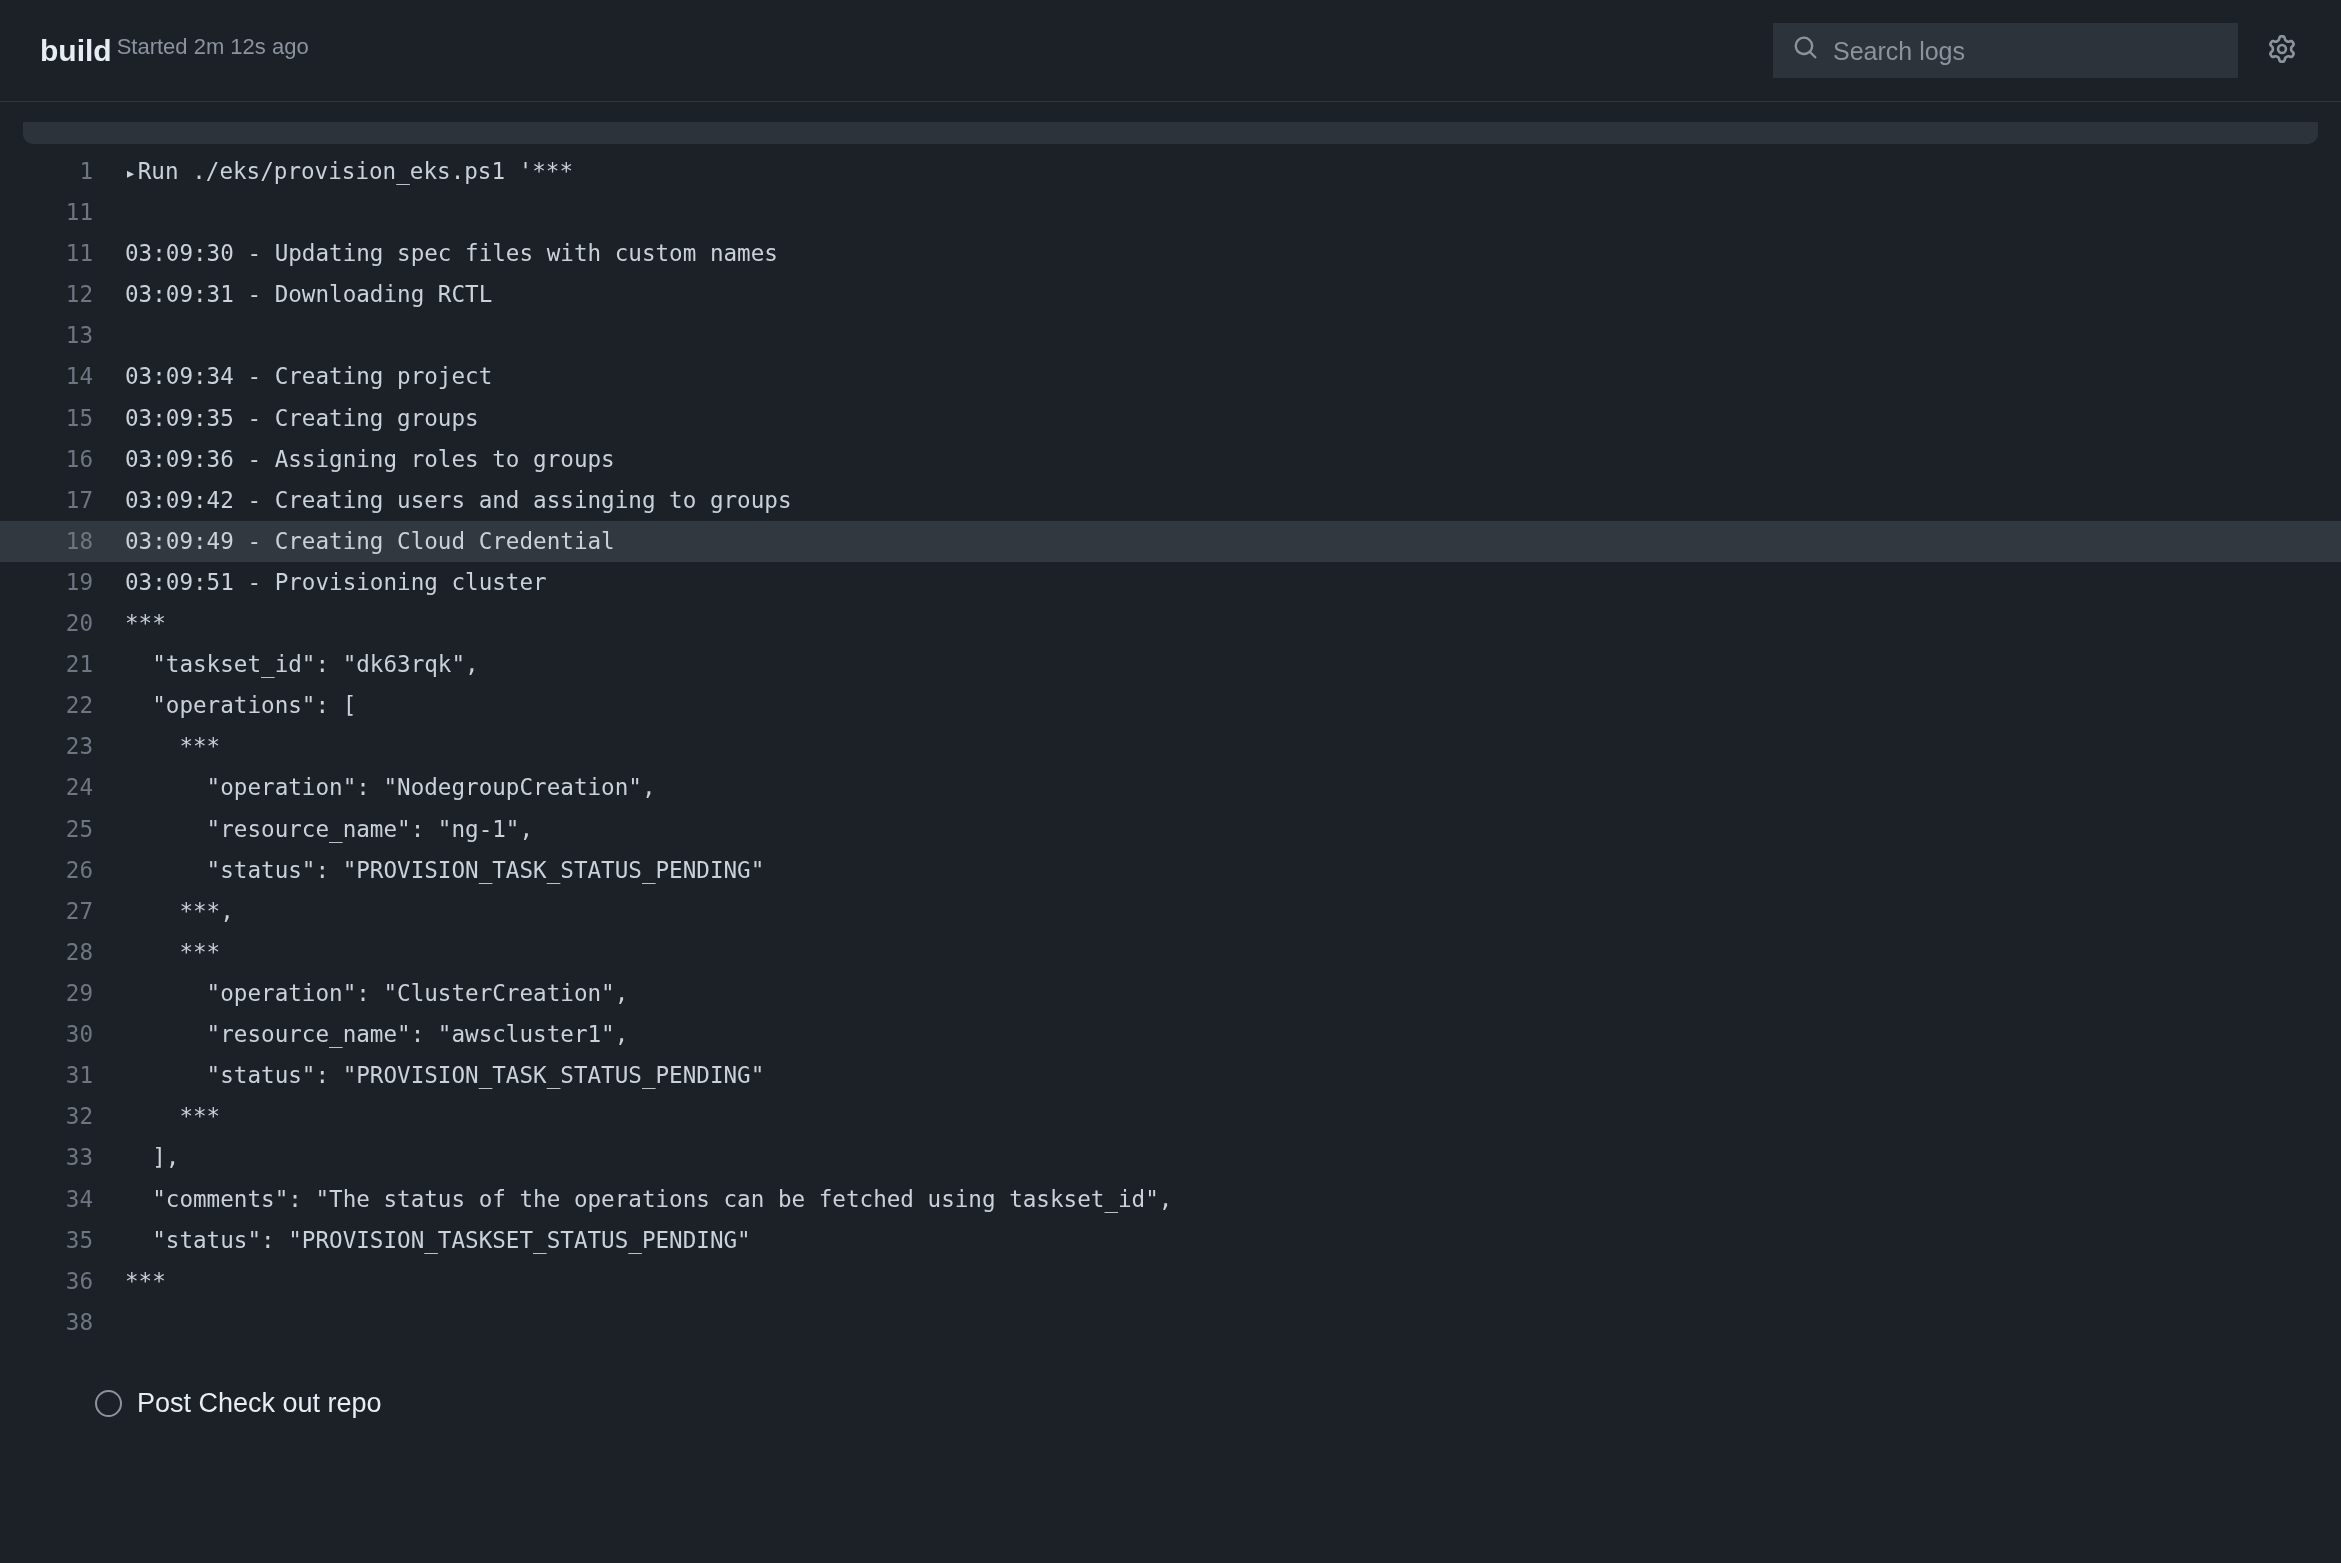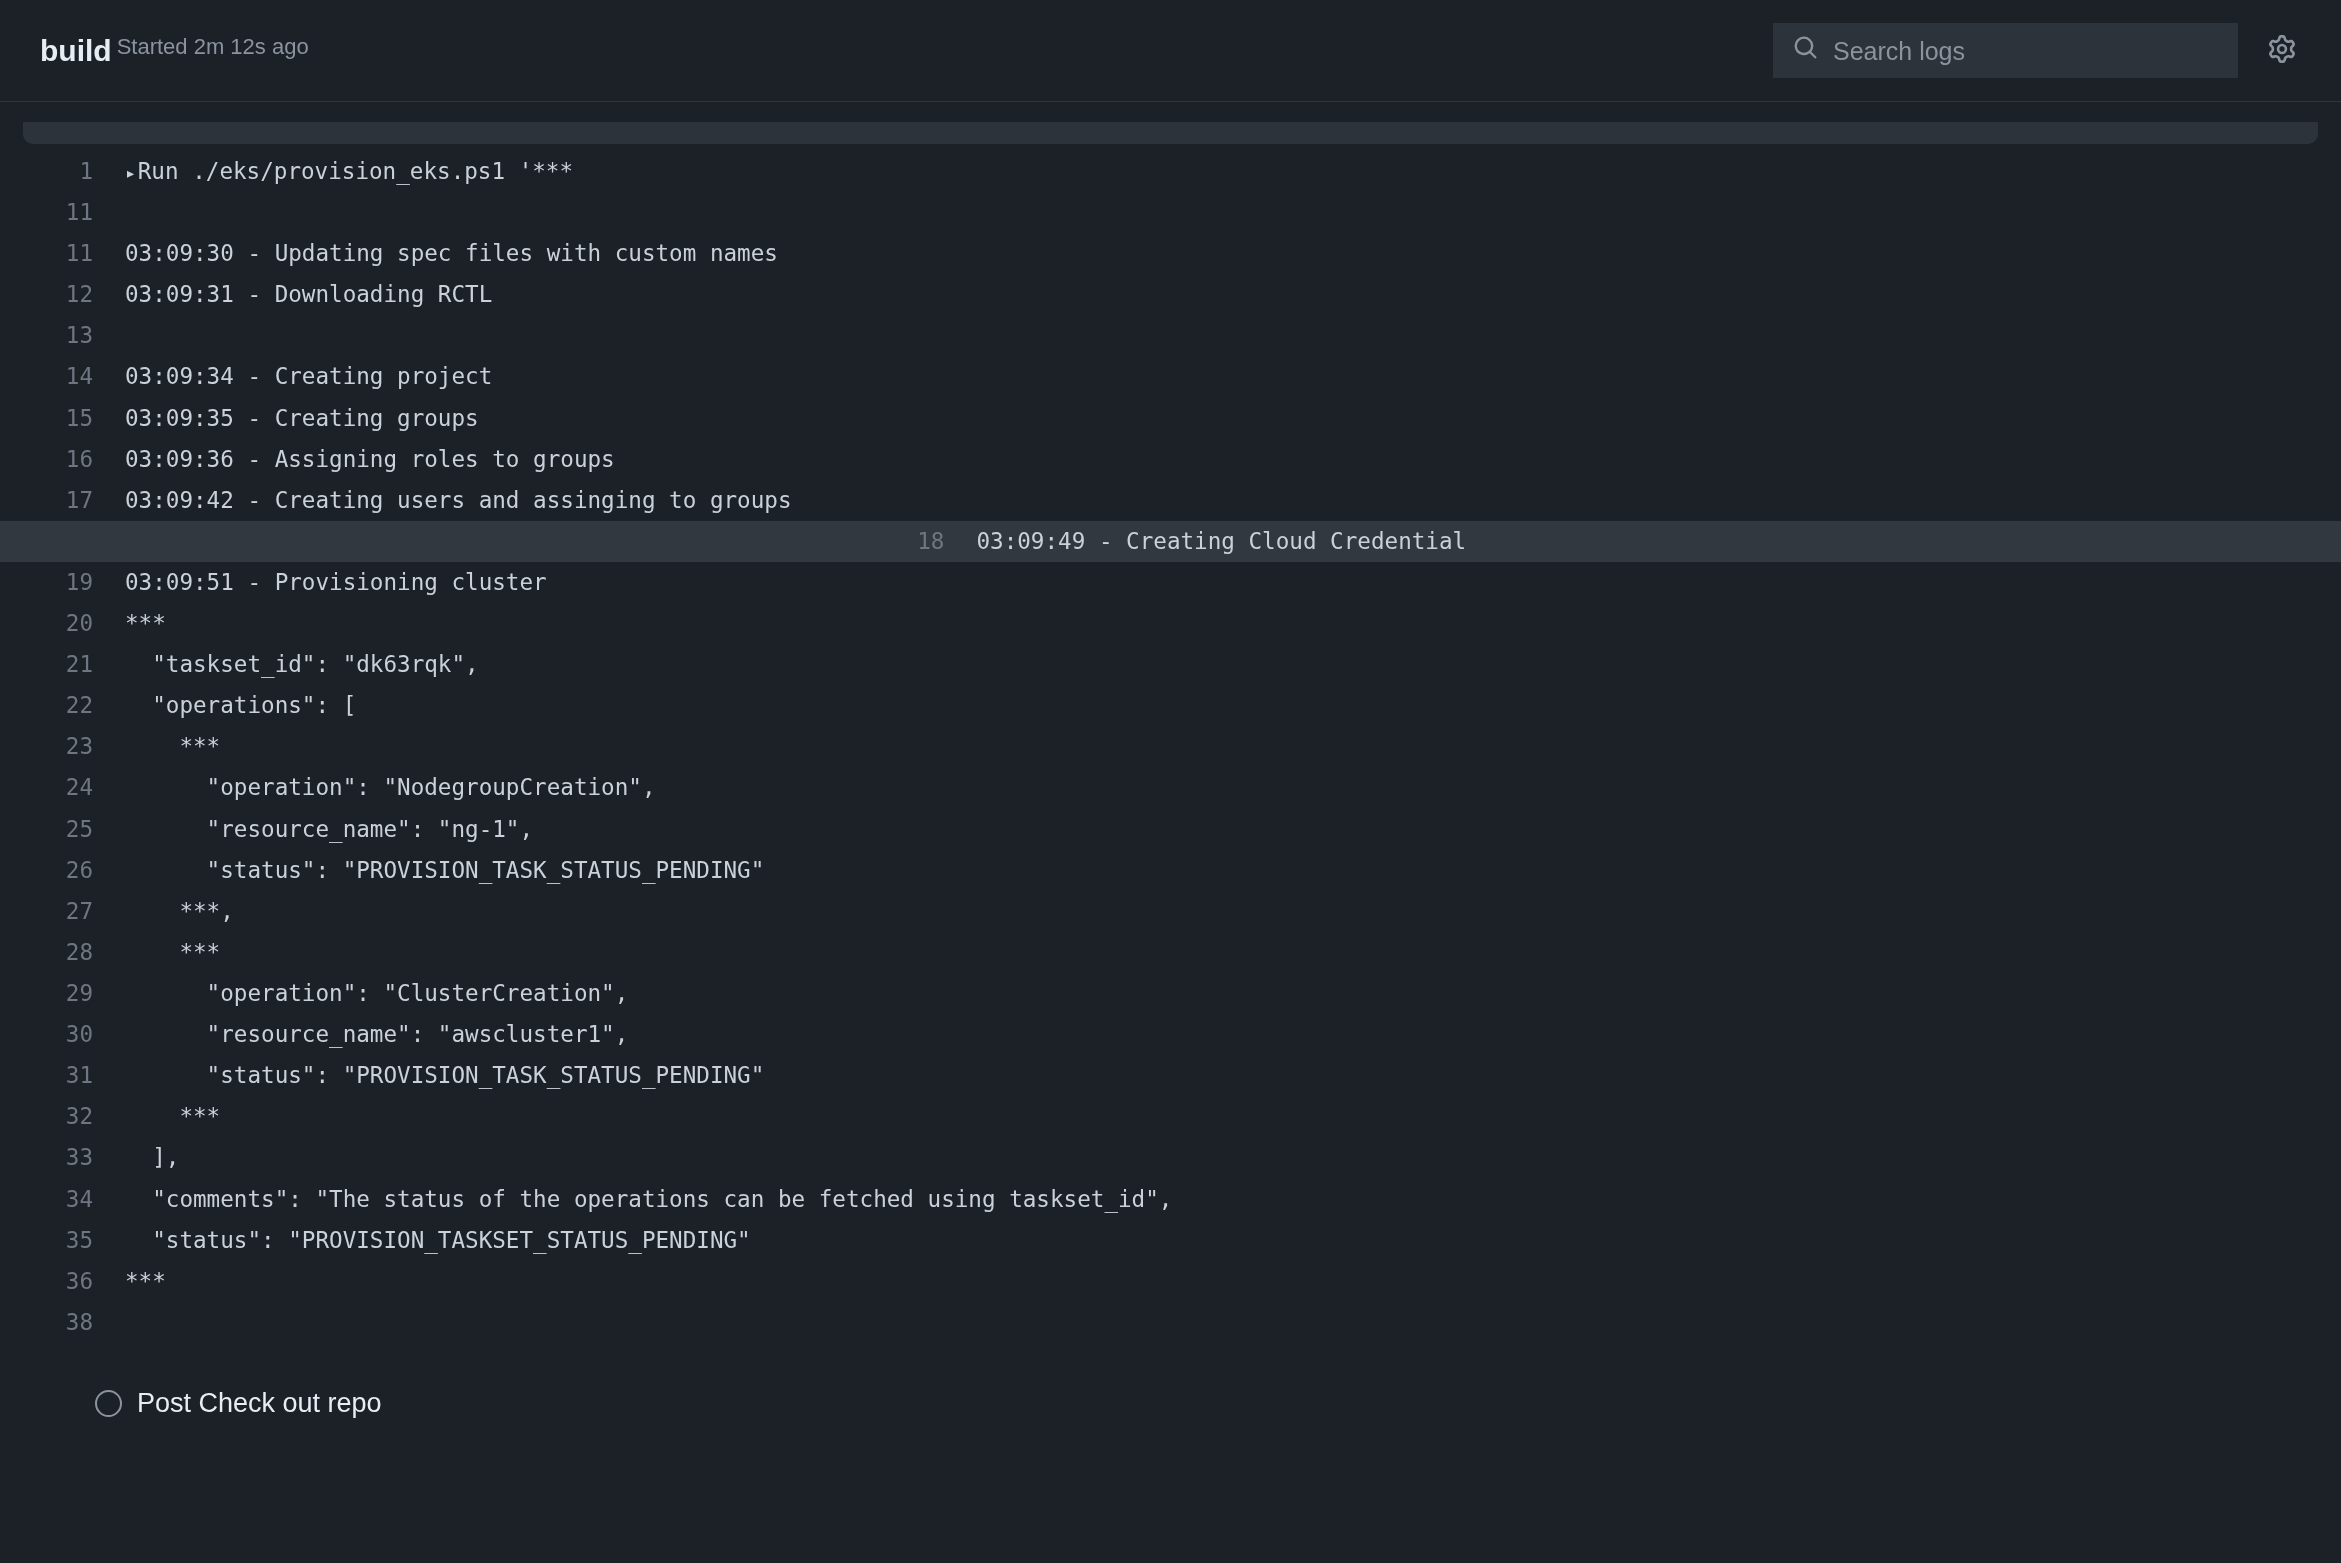--- a/index.html
+++ b/index.html
@@ -66,21 +66,21 @@
     }
     .log-area {
       font-family: ui-monospace, SFMono-Regular, "SF Mono", Menlo, Consolas, monospace;
       font-size: 22.6px;
       line-height: 1.82;
     }
     .log-line {
       display: flex;
       padding: 0 23.4px 0 0;
     }
-    .log-line.highlighted { background: #32383f; justify-content: center; }
+    .log-line.highlighted { background: #32383f; }
     .line-num {
       width: 125px;
       text-align: right;
       padding-right: 32px;
       color: #6e7681;
       user-select: none;
       flex-shrink: 0;
     }
     .line-content {
       white-space: pre;

